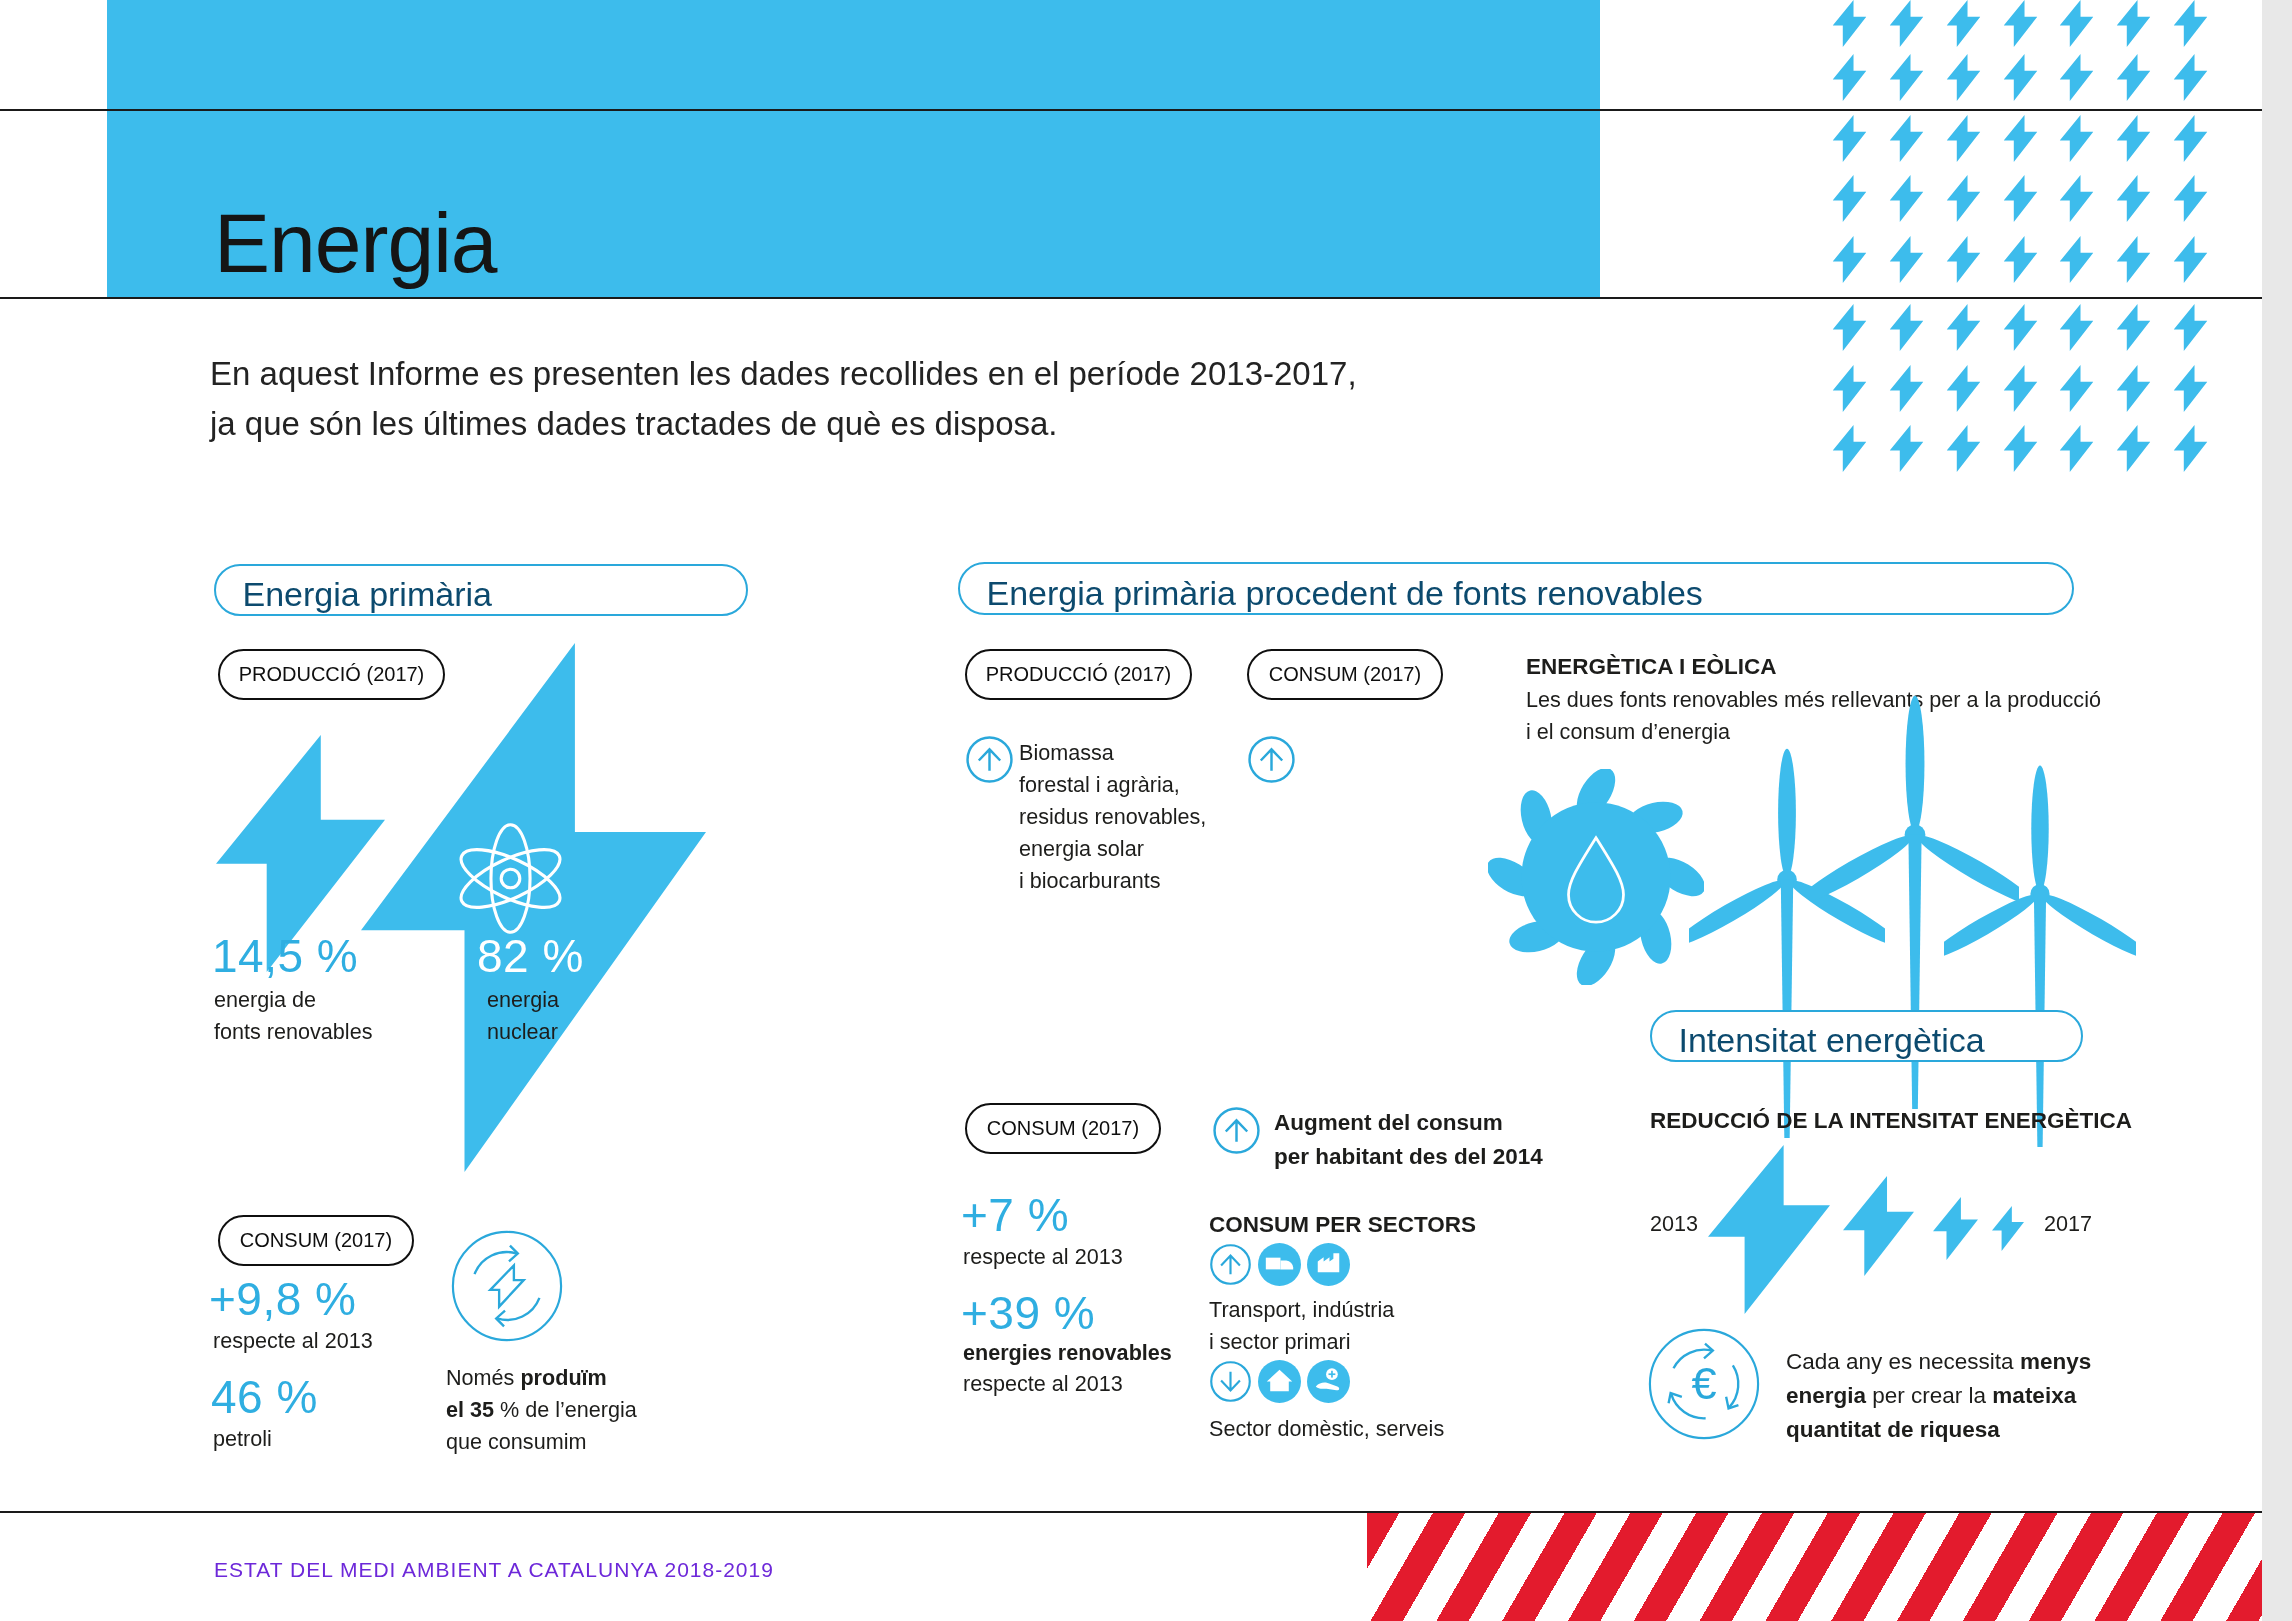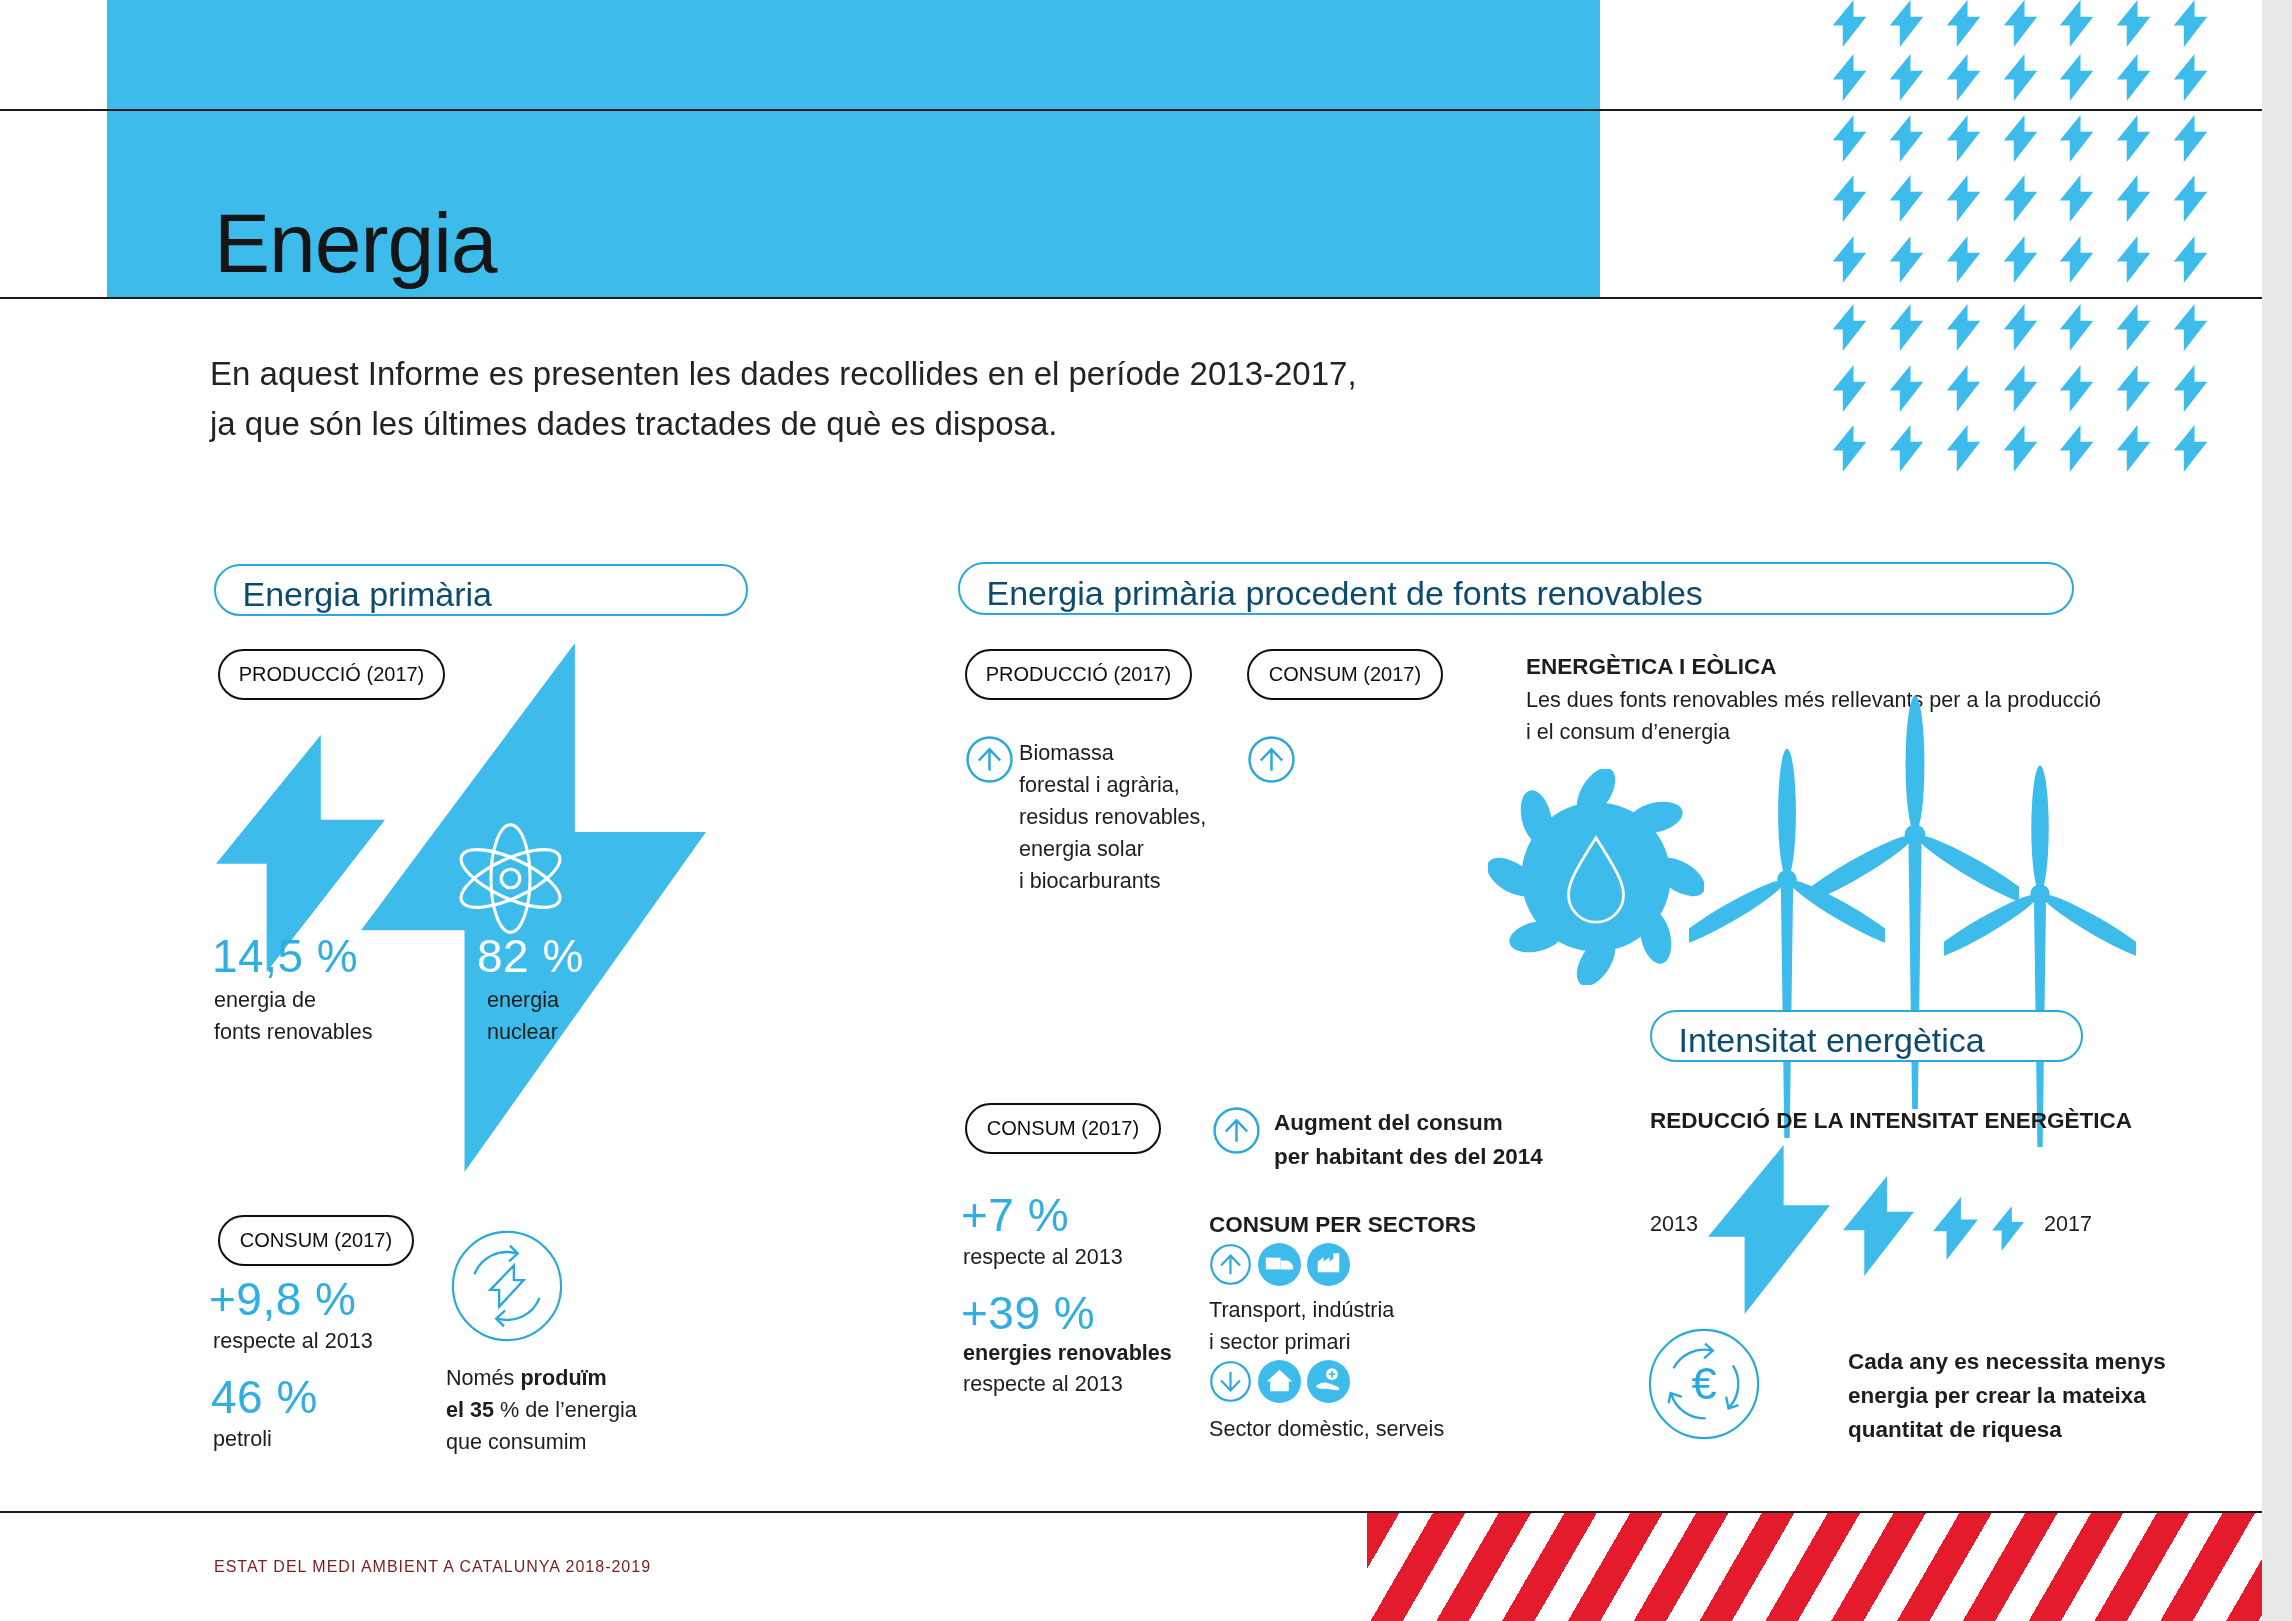--- a/index.html
+++ b/index.html
@@ -24,21 +24,21 @@
   .num.white{color:#ffffff;}
   .lbl{position:absolute;font-size:21.6px;line-height:32px;color:var(--ink);white-space:nowrap;}
   .sb{position:absolute;font-size:22.5px;font-weight:bold;color:var(--ink);line-height:34px;white-space:nowrap;}
   .bolt-svg{position:absolute;fill:var(--cyan);}
   #boltGrid{position:absolute;left:1832px;top:0;width:382px;height:476px;}
   #boltGrid svg{position:absolute;fill:var(--cyan);}
   .cicon{position:absolute;}
   .cicon.down{transform:rotate(180deg);}
   .stripes{position:absolute;left:1367px;top:1513px;width:925px;height:108px;
         background:repeating-linear-gradient(120deg,#E31B2D 0 28px,#ffffff 28px 57px);}
-  .footer-text{position:absolute;left:214px;top:1558px;font-size:16px;letter-spacing:1px;color:#7f1d1d;}
+  .footer-text{position:absolute;left:214px;top:1558px;font-size:21px;letter-spacing:1px;color:#6d28d9;}
   .hidden-defs{position:absolute;width:0;height:0;overflow:hidden;}
 </style>
 </head>
 <body>
 
 <svg class="hidden-defs" aria-hidden="true">
   <defs>
     <symbol id="bolt" viewBox="0 0 100 140">
       <path d="M62 0 L62 50 L100 50 L30 140 L30 76 L0 76 Z"></path>
     </symbol>
@@ -449,21 +449,21 @@
           <path d="M-31,-16 A35,35 0 0 1 8,-34"></path>
           <polyline points="1,-41 9,-34 0,-26"></polyline>
         </g>
       <g transform="rotate(240)">
           <path d="M-31,-16 A35,35 0 0 1 8,-34"></path>
           <polyline points="1,-41 9,-34 0,-26"></polyline>
         </g>
     </g>
     <text x="0" y="15" text-anchor="middle" font-size="46" fill="#2AA8DB">€</text>
   </svg>
-  <div class="sb" style="left:1848px;top:1345px;font-weight:bold">
+  <div class="sb" style="left:1786px;top:1345px;font-weight:normal">
     <div><span>Cada any es necessita </span><b>menys</b></div>
     <div><b>energia</b><span> per crear la </span><b>mateixa</b></div>
     <div><b>quantitat de riquesa</b></div>
   </div>
 
   <div class="rule" style="top:1511px"></div>
   <div class="footer-text">ESTAT DEL MEDI AMBIENT A CATALUNYA 2018-2019</div>
   <div class="stripes"></div>
 
 </div>

